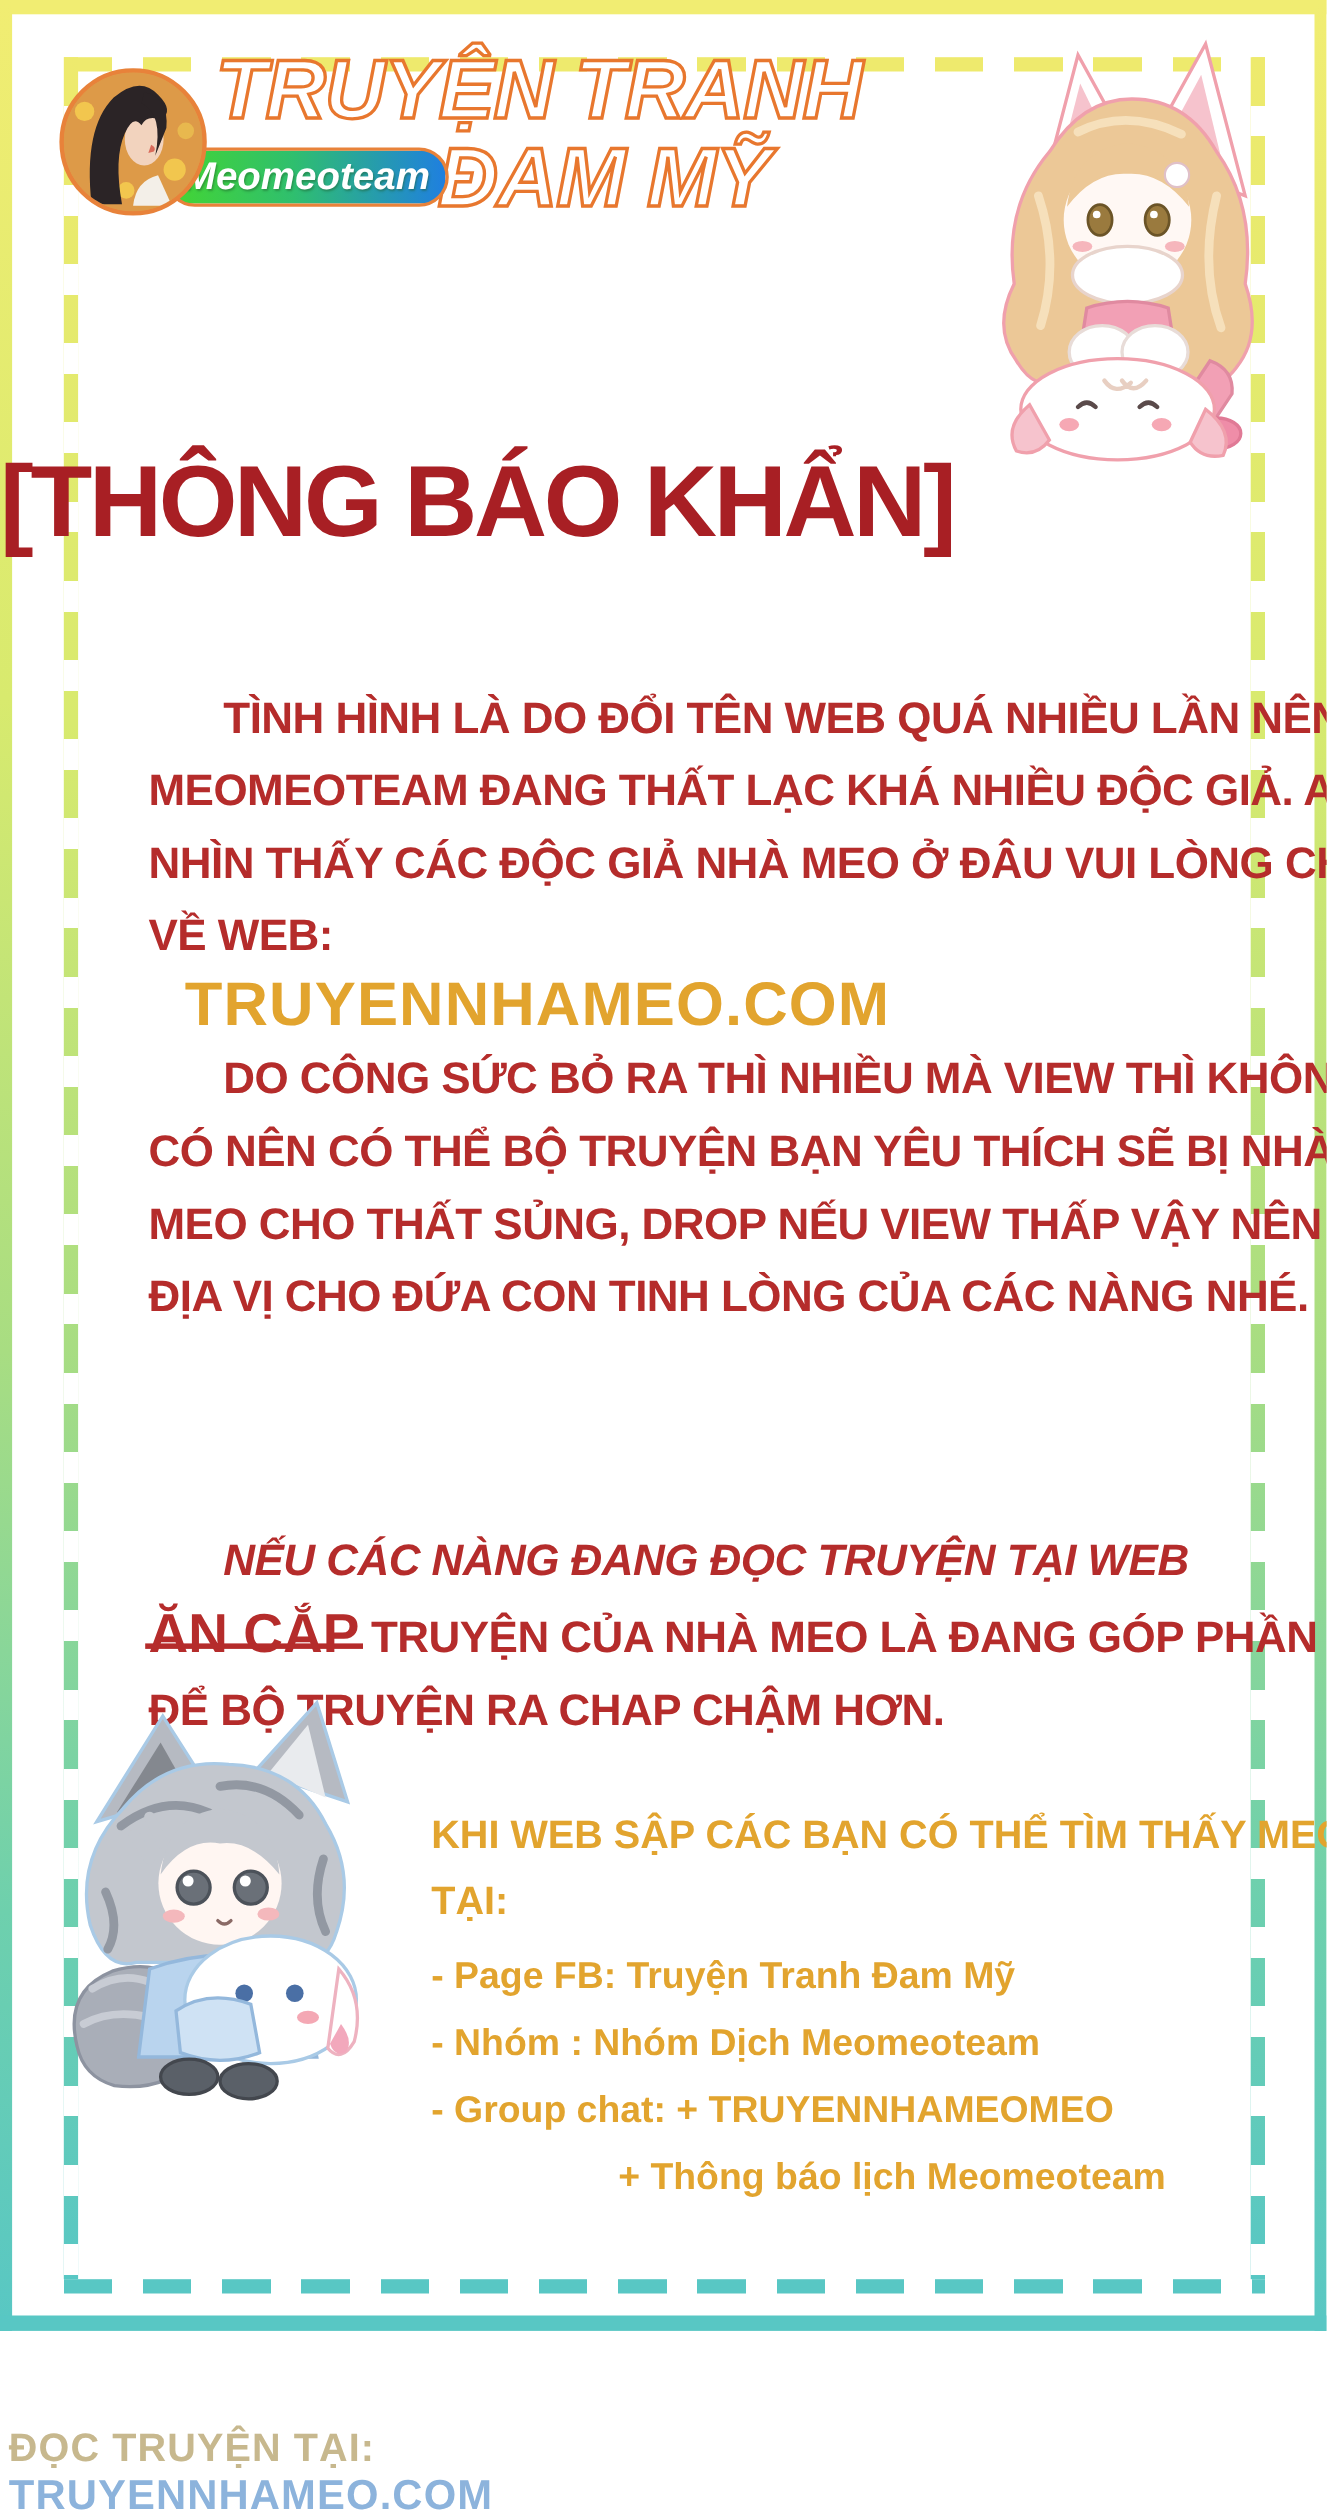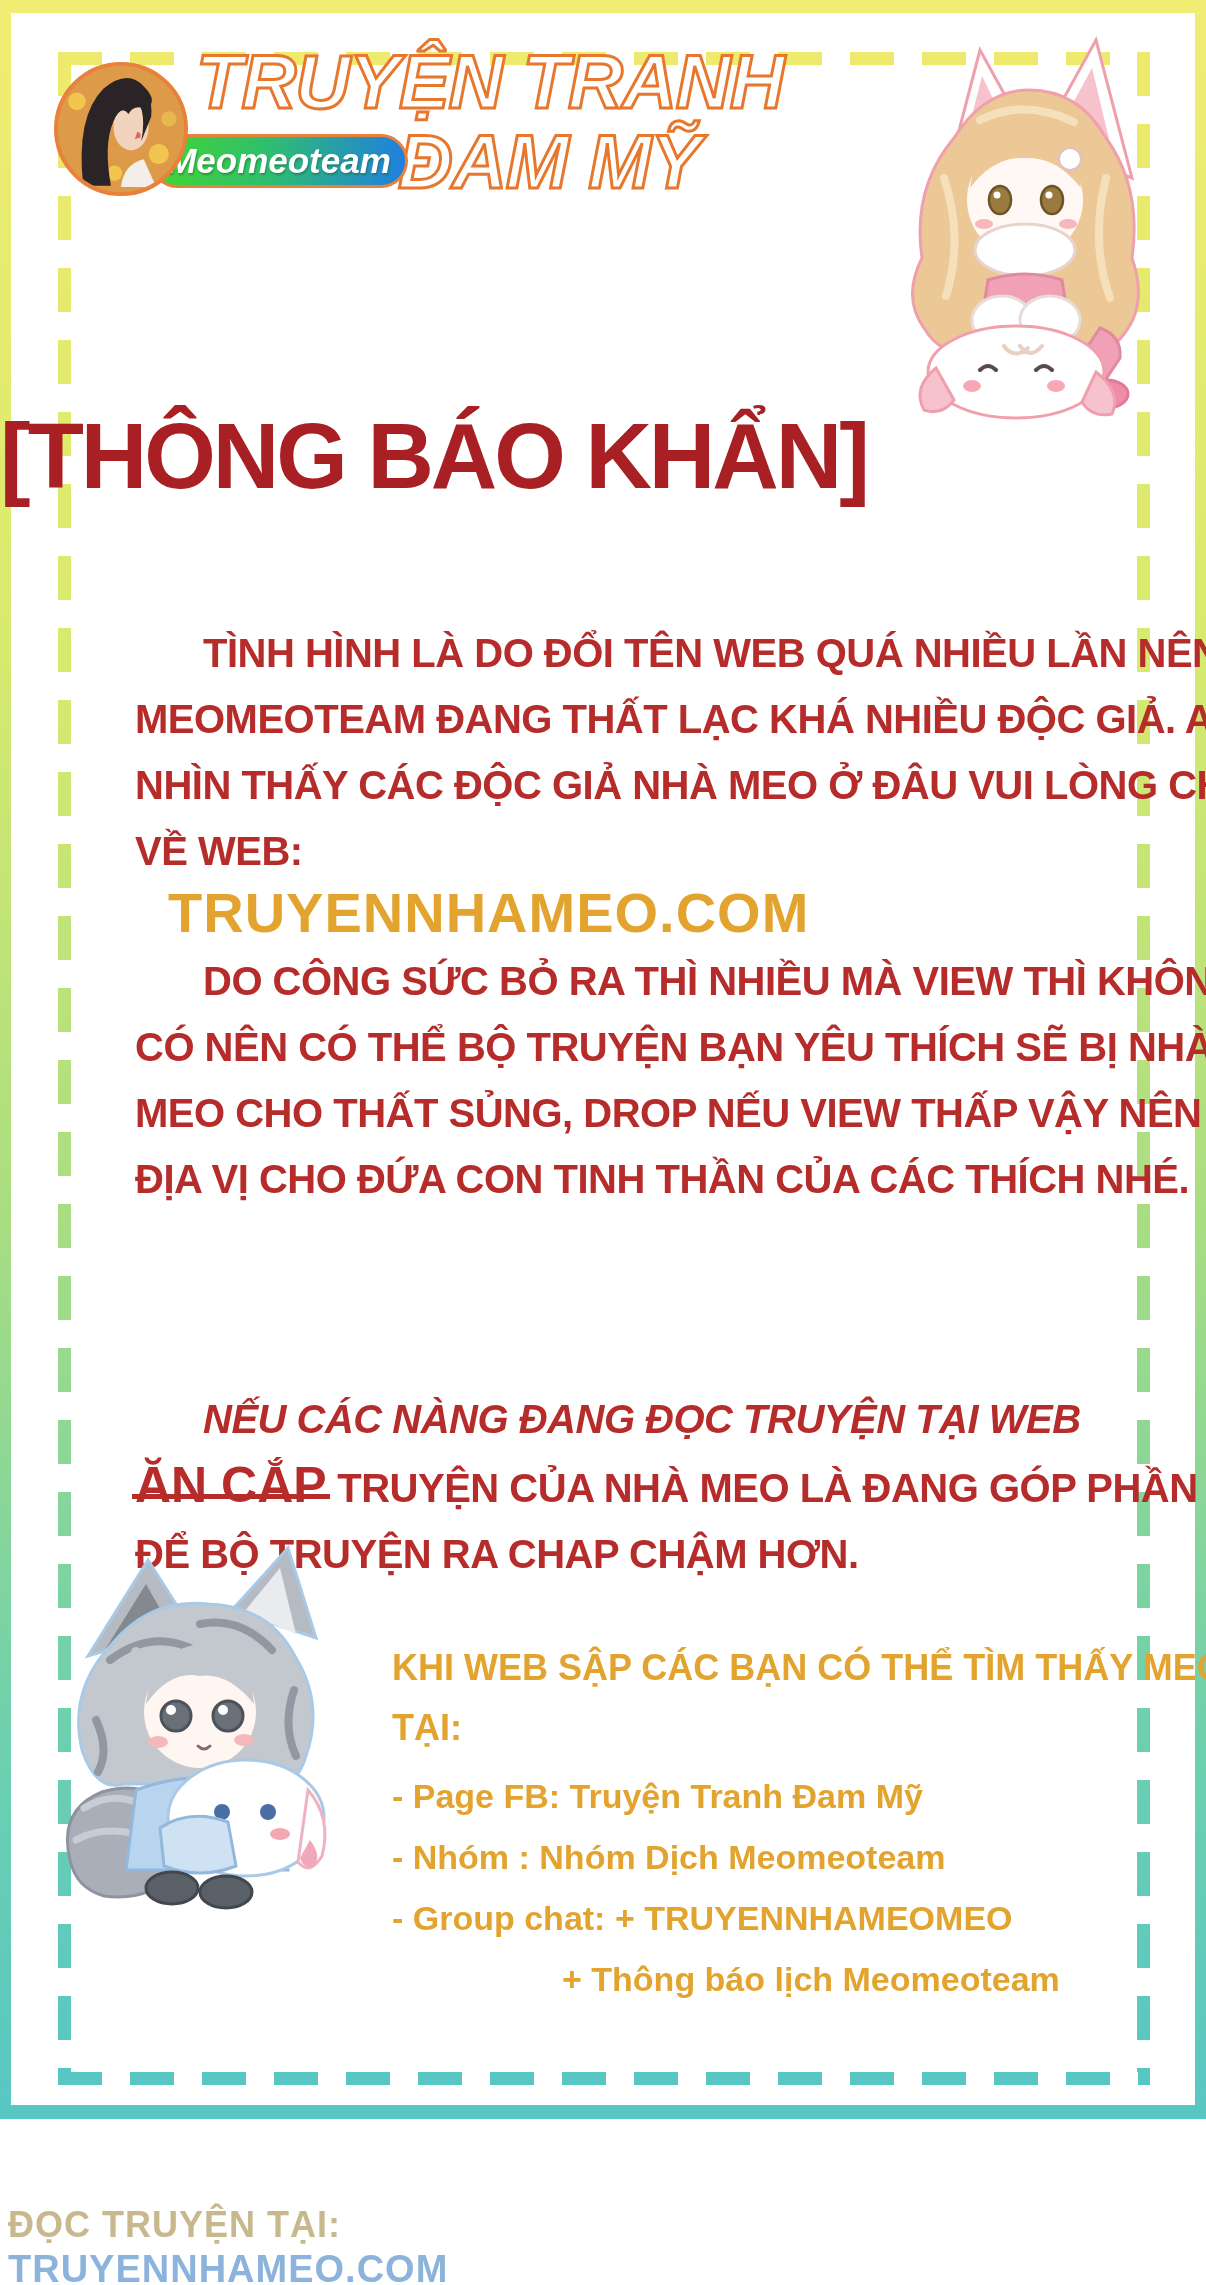--- a/index.html
+++ b/index.html
@@ -170,21 +170,21 @@
     <div class="line">NHÌN THẤY CÁC ĐỘC GIẢ NHÀ MEO Ở ĐÂU VUI LÒNG CHỈ</div>
     <div class="line">VỀ WEB:</div>
   </div>
 
 <div class="website-line">TRUYENNHAMEO.COM</div>
 
 <div class="para para-2">
     <div class="line">DO CÔNG SỨC BỎ RA THÌ NHIỀU MÀ VIEW THÌ KHÔNG</div>
     <div class="line">CÓ NÊN CÓ THỂ BỘ TRUYỆN BẠN YÊU THÍCH SẼ BỊ NHÀ</div>
     <div class="line">MEO CHO THẤT SỦNG, DROP NẾU VIEW THẤP VẬY NÊN</div>
-    <div class="line">ĐỊA VỊ CHO ĐỨA CON TINH THẦN CỦA CÁC THÍCH NHÉ.</div>
+    <div class="line">ĐỊA VỊ CHO ĐỨA CON TINH LÒNG CỦA CÁC NÀNG NHÉ.</div>
   </div>
 
 <div class="para para-3">
   <div class="line row-indent">NẾU CÁC NÀNG ĐANG ĐỌC TRUYỆN TẠI WEB</div>
   <div class="line"><span class="emph">ĂN CẮP</span><span> TRUYỆN CỦA NHÀ MEO LÀ ĐANG GÓP PHẦN</span></div>
   <div class="line">ĐỂ BỘ TRUYỆN RA CHAP CHẬM HƠN.</div>
 </div>
 
 <svg class="chibi-boy" viewBox="0 0 312 376">
   <g stroke="#a9cae6" stroke-width="3">

